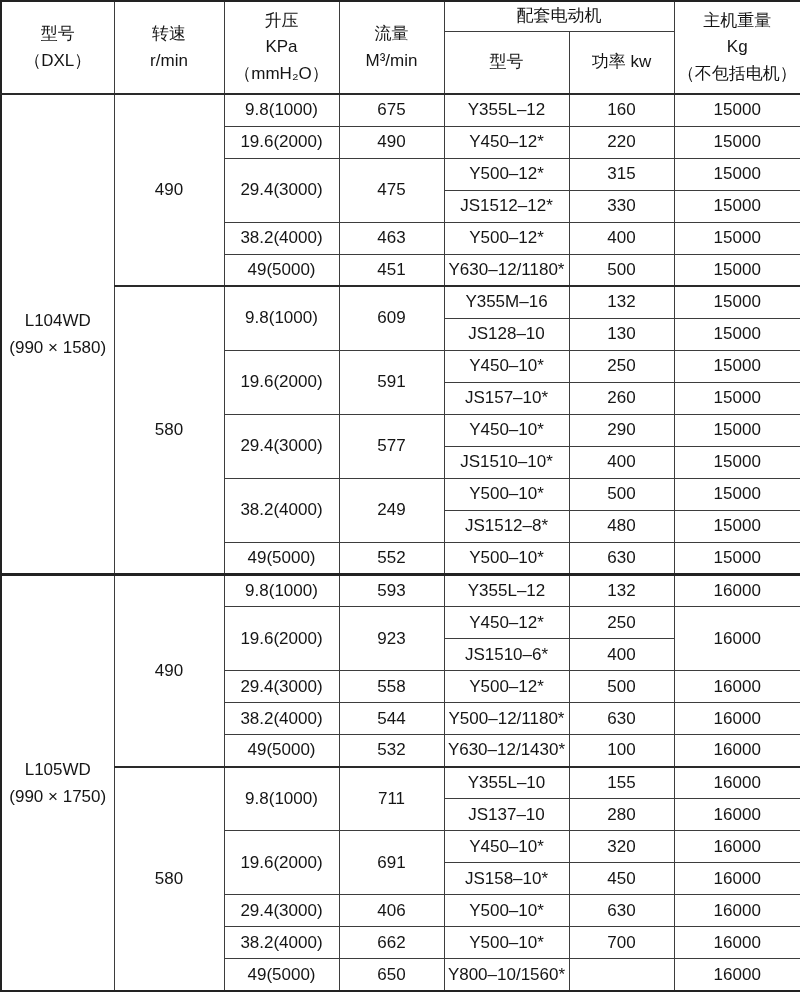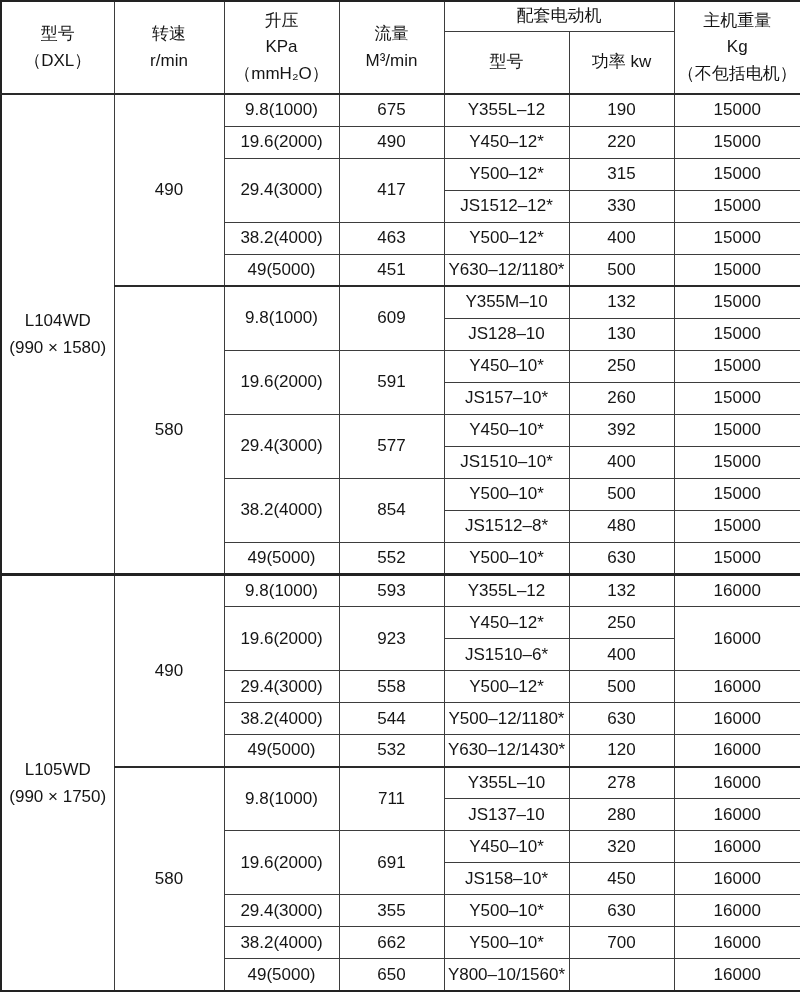--- a/index.html
+++ b/index.html
@@ -94,33 +94,33 @@
   <tbody>
       <tr>
         <td rowspan="15">
           <div>L104WD</div>
           <div>(990 × 1580)</div>
         </td>
         <td rowspan="6">490</td>
         <td>9.8(1000)</td>
         <td>675</td>
         <td>Y355L–12</td>
-        <td>190</td>
+        <td>160</td>
         <td>15000</td>
       </tr>
       <tr>
         <td>19.6(2000)</td>
         <td>490</td>
         <td>Y450–12*</td>
         <td>220</td>
         <td>15000</td>
       </tr>
       <tr>
         <td rowspan="2">29.4(3000)</td>
-        <td rowspan="2">417</td>
+        <td rowspan="2">475</td>
         <td>Y500–12*</td>
         <td>315</td>
         <td>15000</td>
       </tr>
       <tr>
         <td>JS1512–12*</td>
         <td>330</td>
         <td>15000</td>
       </tr>
       <tr>
@@ -134,21 +134,21 @@
         <td>49(5000)</td>
         <td>451</td>
         <td>Y630–12/1180*</td>
         <td>500</td>
         <td>15000</td>
       </tr>
       <tr class="div-speed">
         <td rowspan="9">580</td>
         <td rowspan="2">9.8(1000)</td>
         <td rowspan="2">609</td>
-        <td>Y355M–10</td>
+        <td>Y355M–16</td>
         <td>132</td>
         <td>15000</td>
       </tr>
       <tr>
         <td>JS128–10</td>
         <td>130</td>
         <td>15000</td>
       </tr>
       <tr>
         <td rowspan="2">19.6(2000)</td>
@@ -159,31 +159,31 @@
       </tr>
       <tr>
         <td>JS157–10*</td>
         <td>260</td>
         <td>15000</td>
       </tr>
       <tr>
         <td rowspan="2">29.4(3000)</td>
         <td rowspan="2">577</td>
         <td>Y450–10*</td>
-        <td>392</td>
+        <td>290</td>
         <td>15000</td>
       </tr>
       <tr>
         <td>JS1510–10*</td>
         <td>400</td>
         <td>15000</td>
       </tr>
       <tr>
         <td rowspan="2">38.2(4000)</td>
-        <td rowspan="2">854</td>
+        <td rowspan="2">249</td>
         <td>Y500–10*</td>
         <td>500</td>
         <td>15000</td>
       </tr>
       <tr>
         <td>JS1512–8*</td>
         <td>480</td>
         <td>15000</td>
       </tr>
       <tr>
@@ -227,29 +227,29 @@
         <td>38.2(4000)</td>
         <td>544</td>
         <td>Y500–12/1180*</td>
         <td>630</td>
         <td>16000</td>
       </tr>
       <tr>
         <td>49(5000)</td>
         <td>532</td>
         <td>Y630–12/1430*</td>
-        <td>120</td>
+        <td>100</td>
         <td>16000</td>
       </tr>
       <tr class="div-speed">
         <td rowspan="7">580</td>
         <td rowspan="2">9.8(1000)</td>
         <td rowspan="2">711</td>
         <td>Y355L–10</td>
-        <td>278</td>
+        <td>155</td>
         <td>16000</td>
       </tr>
       <tr>
         <td>JS137–10</td>
         <td>280</td>
         <td>16000</td>
       </tr>
       <tr>
         <td rowspan="2">19.6(2000)</td>
         <td rowspan="2">691</td>
@@ -257,21 +257,21 @@
         <td>320</td>
         <td>16000</td>
       </tr>
       <tr>
         <td>JS158–10*</td>
         <td>450</td>
         <td>16000</td>
       </tr>
       <tr>
         <td>29.4(3000)</td>
-        <td>355</td>
+        <td>406</td>
         <td>Y500–10*</td>
         <td>630</td>
         <td>16000</td>
       </tr>
       <tr>
         <td>38.2(4000)</td>
         <td>662</td>
         <td>Y500–10*</td>
         <td>700</td>
         <td>16000</td>

